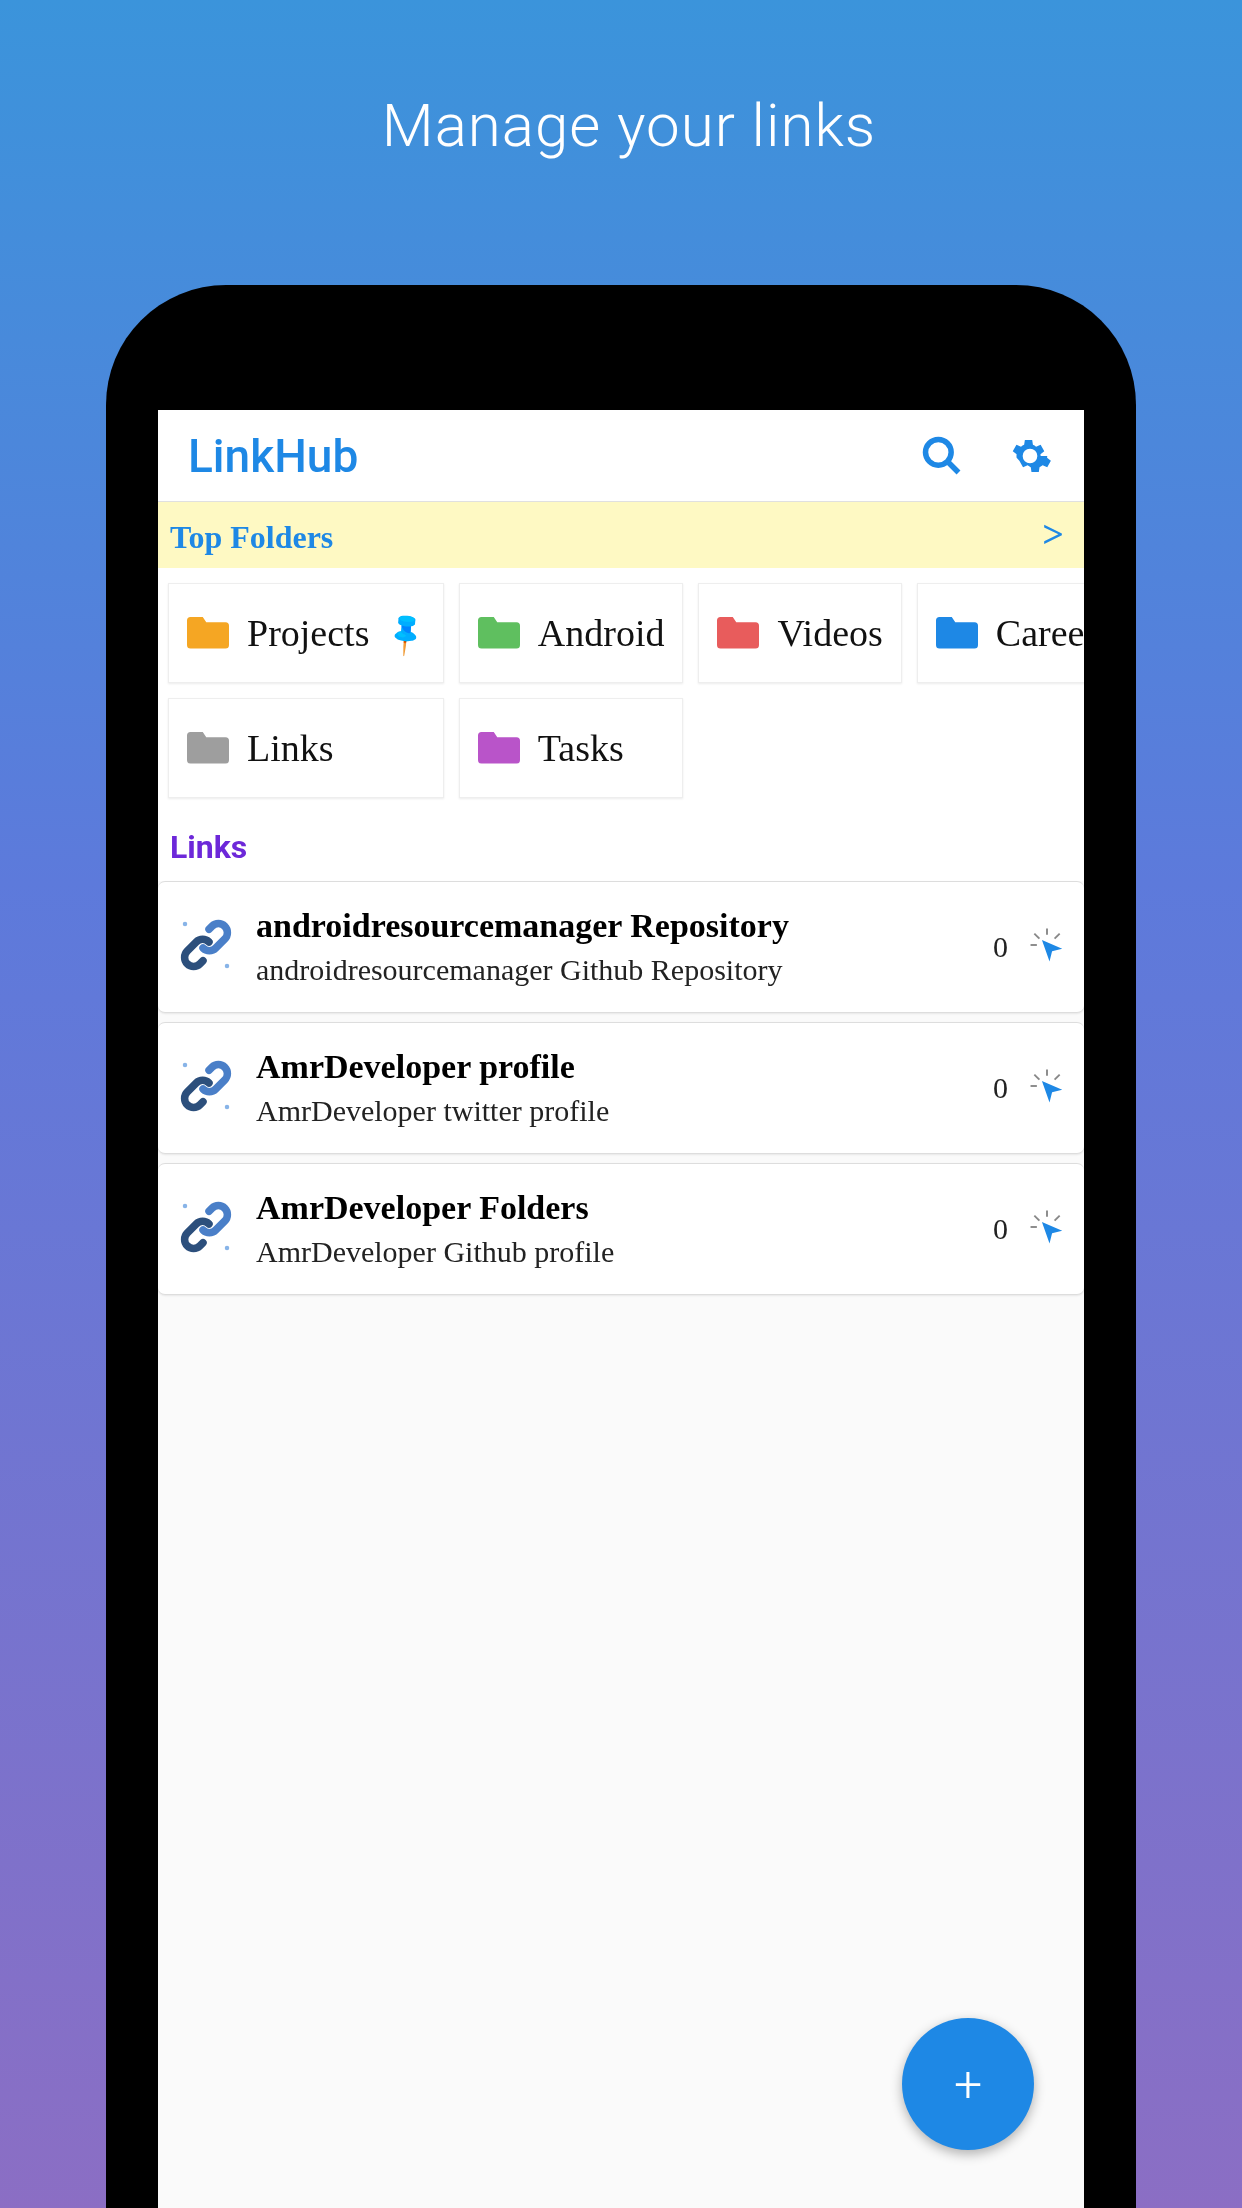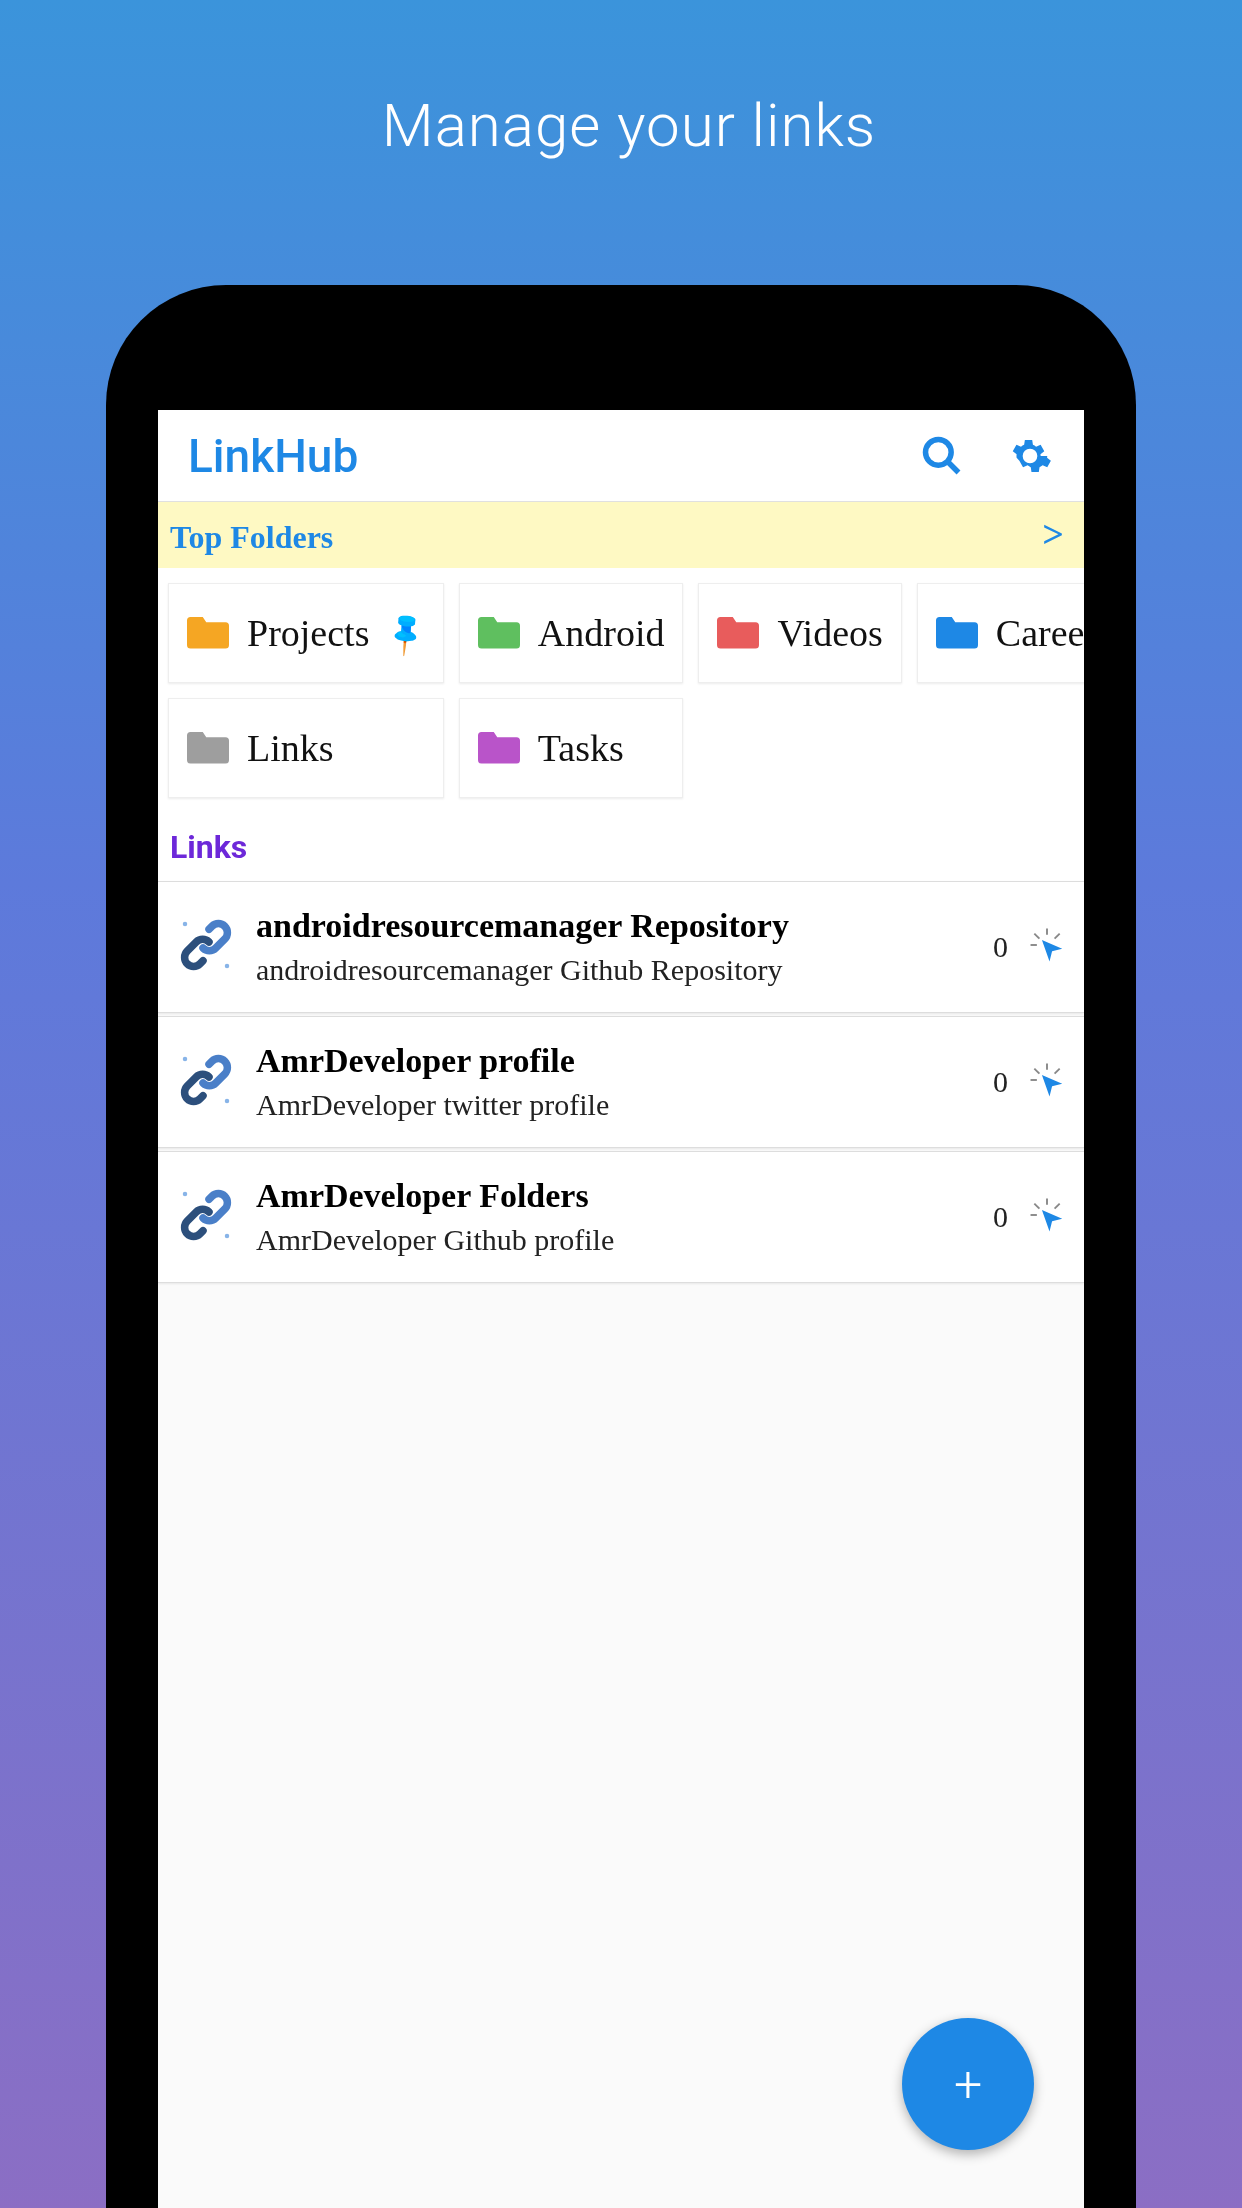--- a/index.html
+++ b/index.html
@@ -149,22 +149,23 @@
     
     .link-item {
       display: flex;
       align-items: center;
       padding: 25px 18px;
       background: #fff;
       border-top: 1px solid #ddd;
       border-bottom: 1px solid #ddd;
       gap: 20px;
       cursor: pointer;
-      margin-bottom: 3px;
+      margin-bottom: 9px;
       box-shadow: 0 1px 2px rgba(0,0,0,0.08);
+      border-radius: 7px;
     }
     
     .link-icon {
       width: 60px;
       height: 60px;
       flex-shrink: 0;
     }
     
     .link-content {
       flex: 1;

